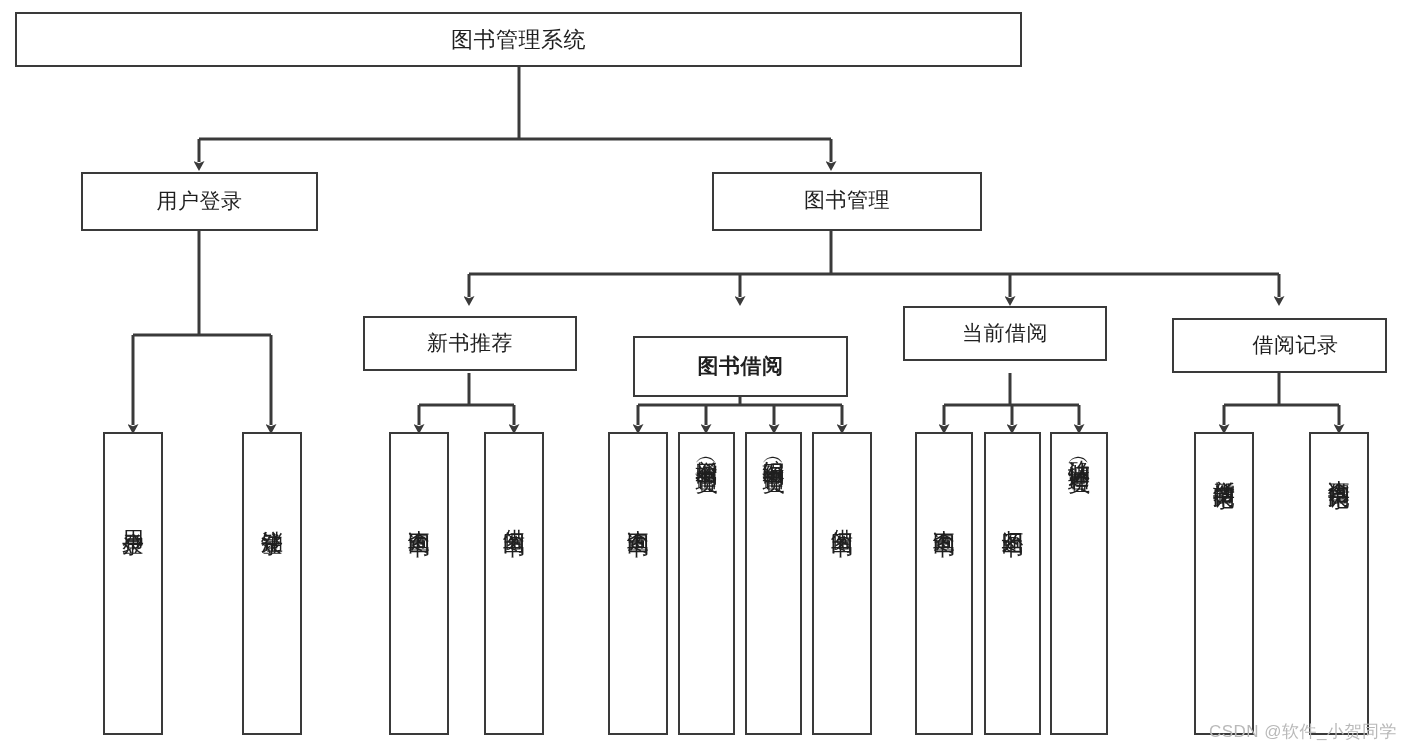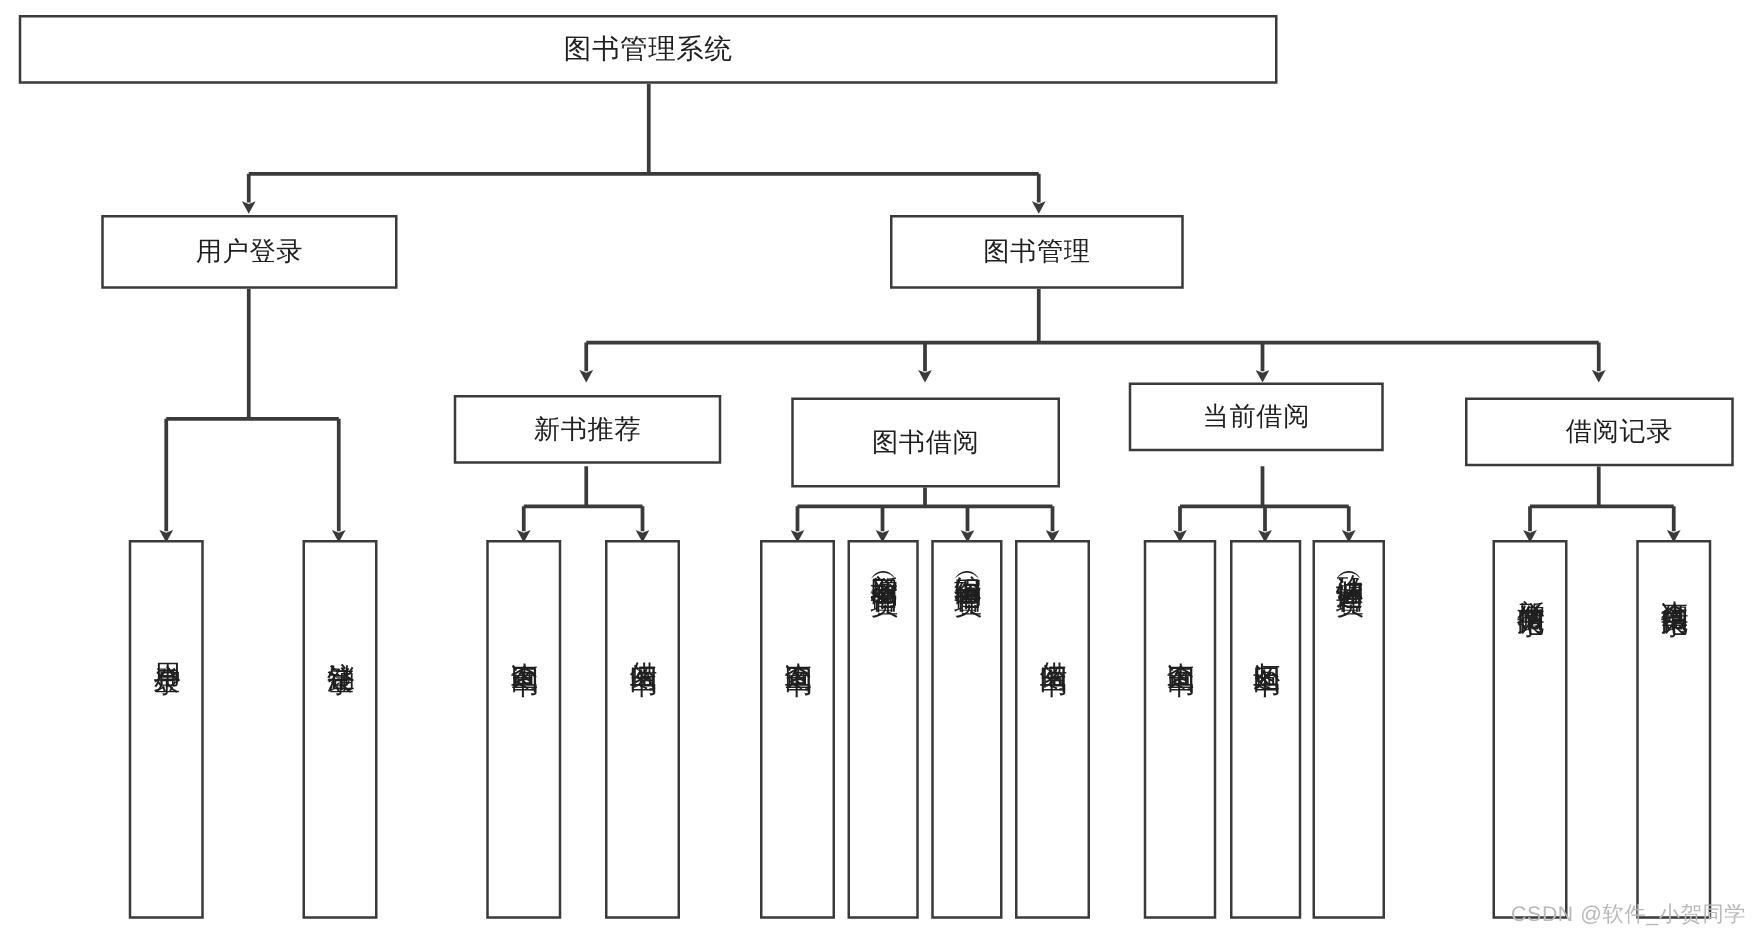--- a/index.html
+++ b/index.html
@@ -137,29 +137,29 @@
   </svg>
 
   <div class="node horiz root" style="left:15px; top:12px; width:1007px; height:55px;">
     <span class="label">图书管理系统</span>
   </div>
 
   <div class="node horiz" style="left:81px; top:172px; width:237px; height:59px;">
     <span class="label">用户登录</span>
   </div>
 
-  <div class="node horiz" style="left:712px; top:172px; width:235px; height:59px;">
+  <div class="node horiz" style="left:712px; top:172px; width:270px; height:59px;font-family:Liberation Mono, monospace;">
     <span class="label">图书管理</span>
   </div>
 
   <div class="node horiz" style="left:363px; top:316px; width:214px; height:55px;">
     <span class="label">新书推荐</span>
   </div>
 
-  <div class="node horiz" style="left:633px; top:318px; width:215px; height:72px;">
+  <div class="node horiz" style="left:633px; top:336px; width:215px; height:61px;font-weight:bold;">
     <span class="label">图书借阅</span>
   </div>
 
   <div class="node horiz" style="left:903px; top:306px; width:204px; height:55px;">
     <span class="label">当前借阅</span>
   </div>
 
   <div class="node horiz" style="left:1172px; top:318px; width:215px; height:55px;padding-left:32px;">
     <span class="label">借阅记录</span>
   </div>

